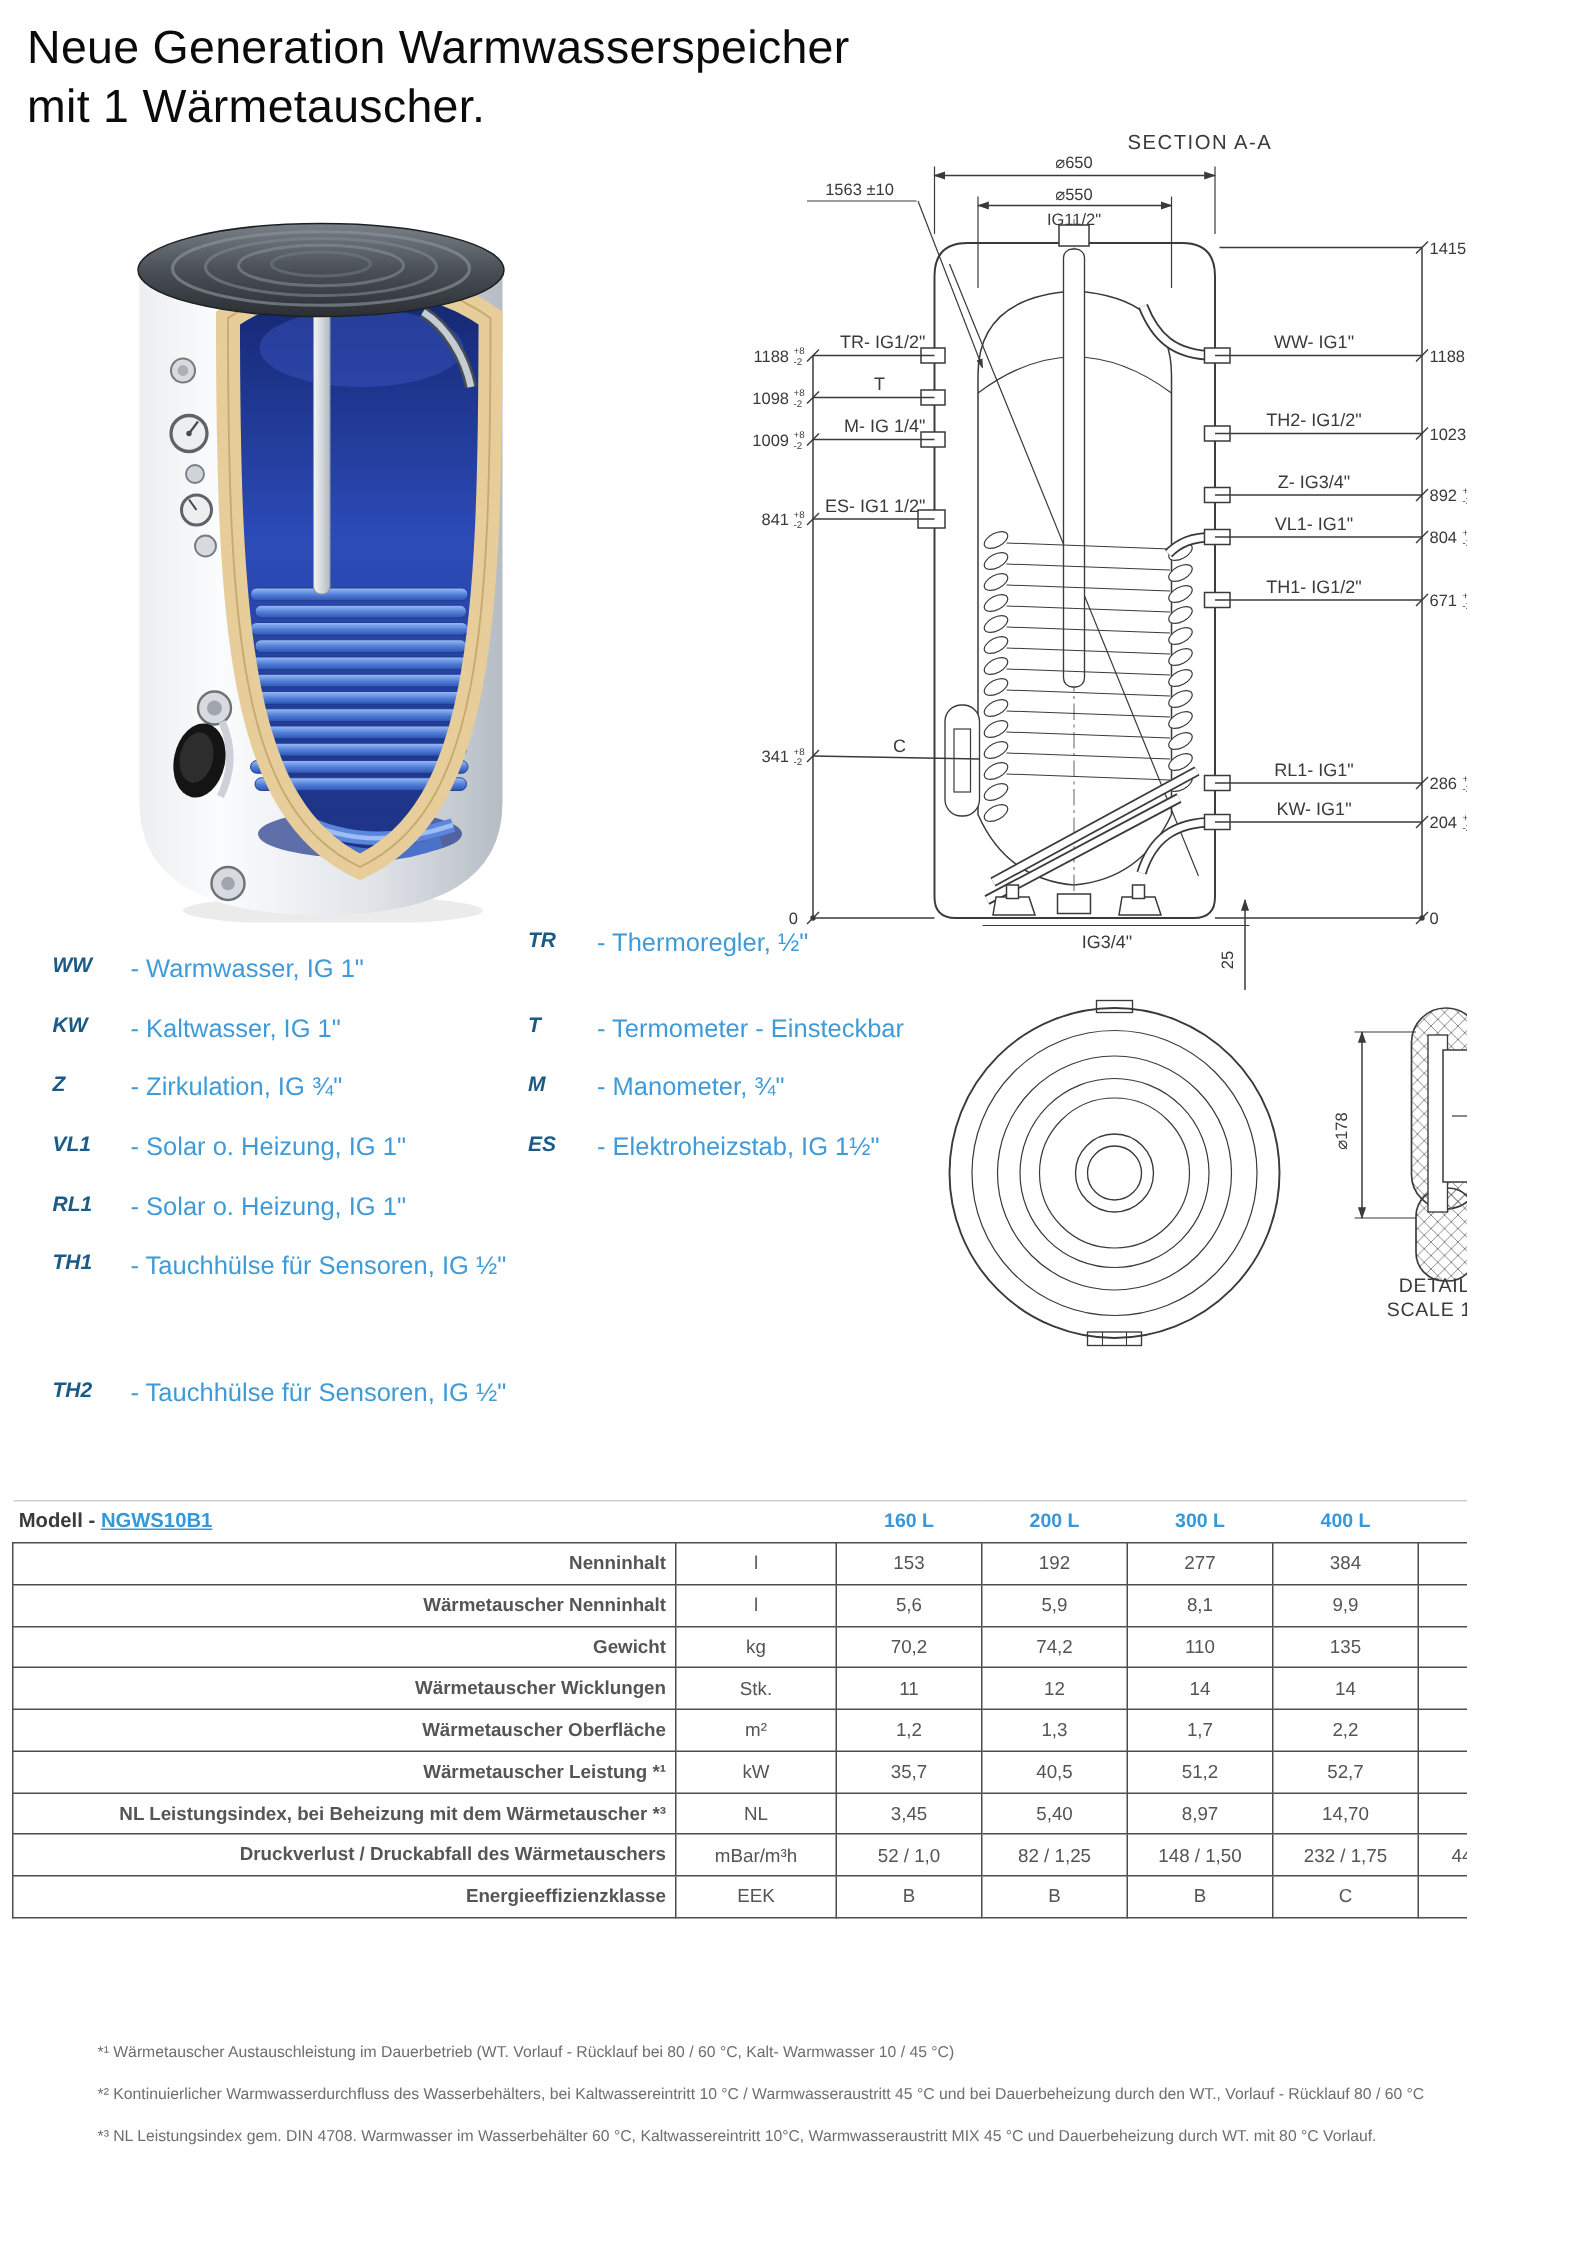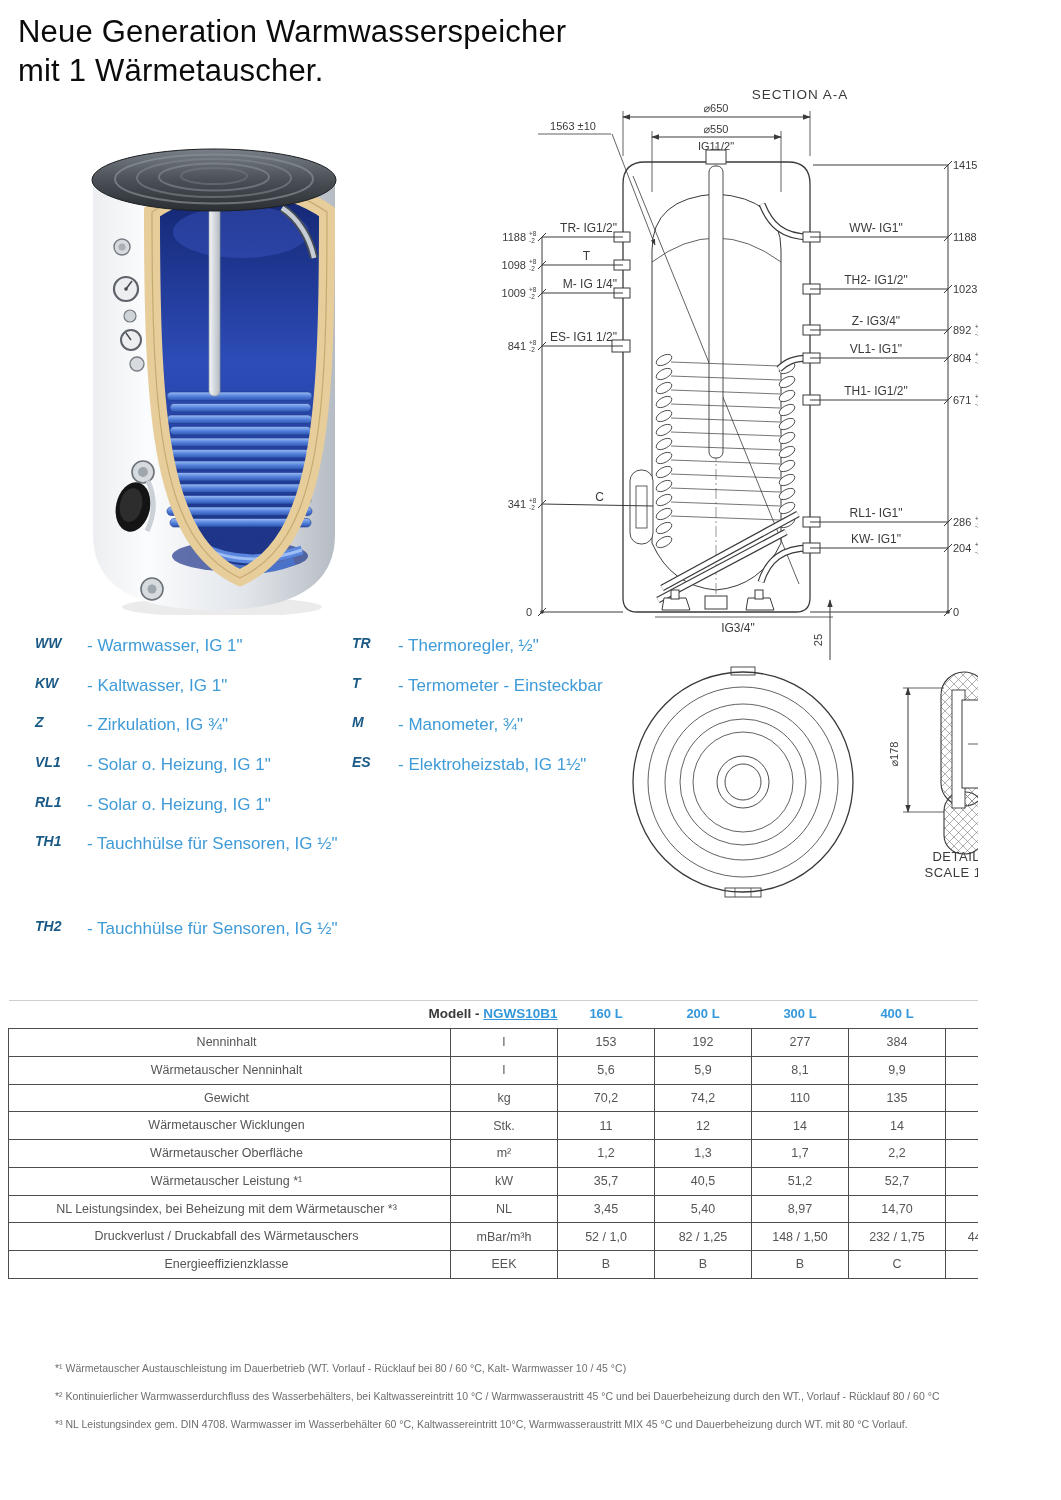--- a/index.html
+++ b/index.html
@@ -13,30 +13,30 @@
 
   
   .leg-row { position:absolute; height:24px; }
   .leg-abbr { position:absolute; left:0; top:0; font-style:italic; font-weight:bold;
               font-size:14px; color:#1b5a86; }
   .leg-desc { position:absolute; top:1px; font-size:17px; color:#3f9bd8; white-space:nowrap; }
 
   
   #spec-table { position:absolute; left:8px; top:1000px; width:1037px;
                 border-collapse:collapse; table-layout:fixed; font-size:12.5px; color:#555; }
-  #spec-table thead td { border:none; border-top:1px solid #cfcfcf; padding:5px 0 7px 0;text-align:right; }
+  #spec-table thead td { border:none; border-top:1px solid #cfcfcf; padding:5px 0 7px 0; }
   #spec-table .model-cell { font-size:13.5px; font-weight:bold; color:#3a3a3a; padding-left:4px; }
   #spec-table .model-link { color:#3498db; text-decoration:underline; cursor:pointer; }
   #spec-table thead .colh { color:#3498db; font-weight:bold; text-align:center; font-size:13px; }
   #spec-table tbody td { border:1px solid #4d4d4d; padding:4px 6px; height:27px; }
-  #spec-table tbody td.lbl { text-align:center; padding-left:0; white-space:pre-line; line-height:1.5; }
+  #spec-table tbody td.lbl { text-align:right; padding-left:0; white-space:pre-line; line-height:1.5;font-weight:bold; }
   #spec-table tbody td.unit, #spec-table tbody td.val { text-align:center; }
   #spec-table tbody tr.tall td { height:46px; }
 
-  .footnote { position:absolute; left:10px; font-size:10.5px; color:#6e6e6e; white-space:nowrap;padding-left:45px; }
+  .footnote { position:absolute; left:20px; font-size:10.5px; color:#6e6e6e; white-space:nowrap;padding-left:45px; }
 
   
   svg text { font-family:"Liberation Sans", sans-serif; fill:#3a3a3a; }
   .dv  { font-size:11px; }            
   .tol { font-size:6.5px; }           
   .pl  { font-size:12px; }            
   .st  { font-size:13.5px; letter-spacing:1px; }
   .cap { font-size:13px; letter-spacing:0.5px; }
   .dimline { stroke:#3a3a3a; stroke-width:1; fill:none; }
   .thin    { stroke:#3a3a3a; stroke-width:0.8; fill:none; }
@@ -416,21 +416,21 @@
       <span class="leg-desc" style="left:52px;">- Solar o. Heizung, IG 1"</span>
     </div>
     <div class="leg-row" style="left:35px; top:833px; width:310px;">
       <span class="leg-abbr">TH1</span>
       <span class="leg-desc" style="left:52px;">- Tauchhülse für Sensoren, IG ½"</span>
     </div>
     <div class="leg-row" style="left:35px; top:918px; width:310px;">
       <span class="leg-abbr">TH2</span>
       <span class="leg-desc" style="left:52px;">- Tauchhülse für Sensoren, IG ½"</span>
     </div>
-    <div class="leg-row" style="left:352px; top:635px; width:300px;">
+    <div class="leg-row" style="left:352px; top:618px; width:300px;">
       <span class="leg-abbr">TR</span>
       <span class="leg-desc" style="left:46px;">- Thermoregler, ½"</span>
     </div>
     <div class="leg-row" style="left:352px; top:675px; width:300px;">
       <span class="leg-abbr">T</span>
       <span class="leg-desc" style="left:46px;">- Termometer - Einsteckbar</span>
     </div>
     <div class="leg-row" style="left:352px; top:714px; width:300px;">
       <span class="leg-abbr">M</span>
       <span class="leg-desc" style="left:46px;">- Manometer, ¾"</span>

